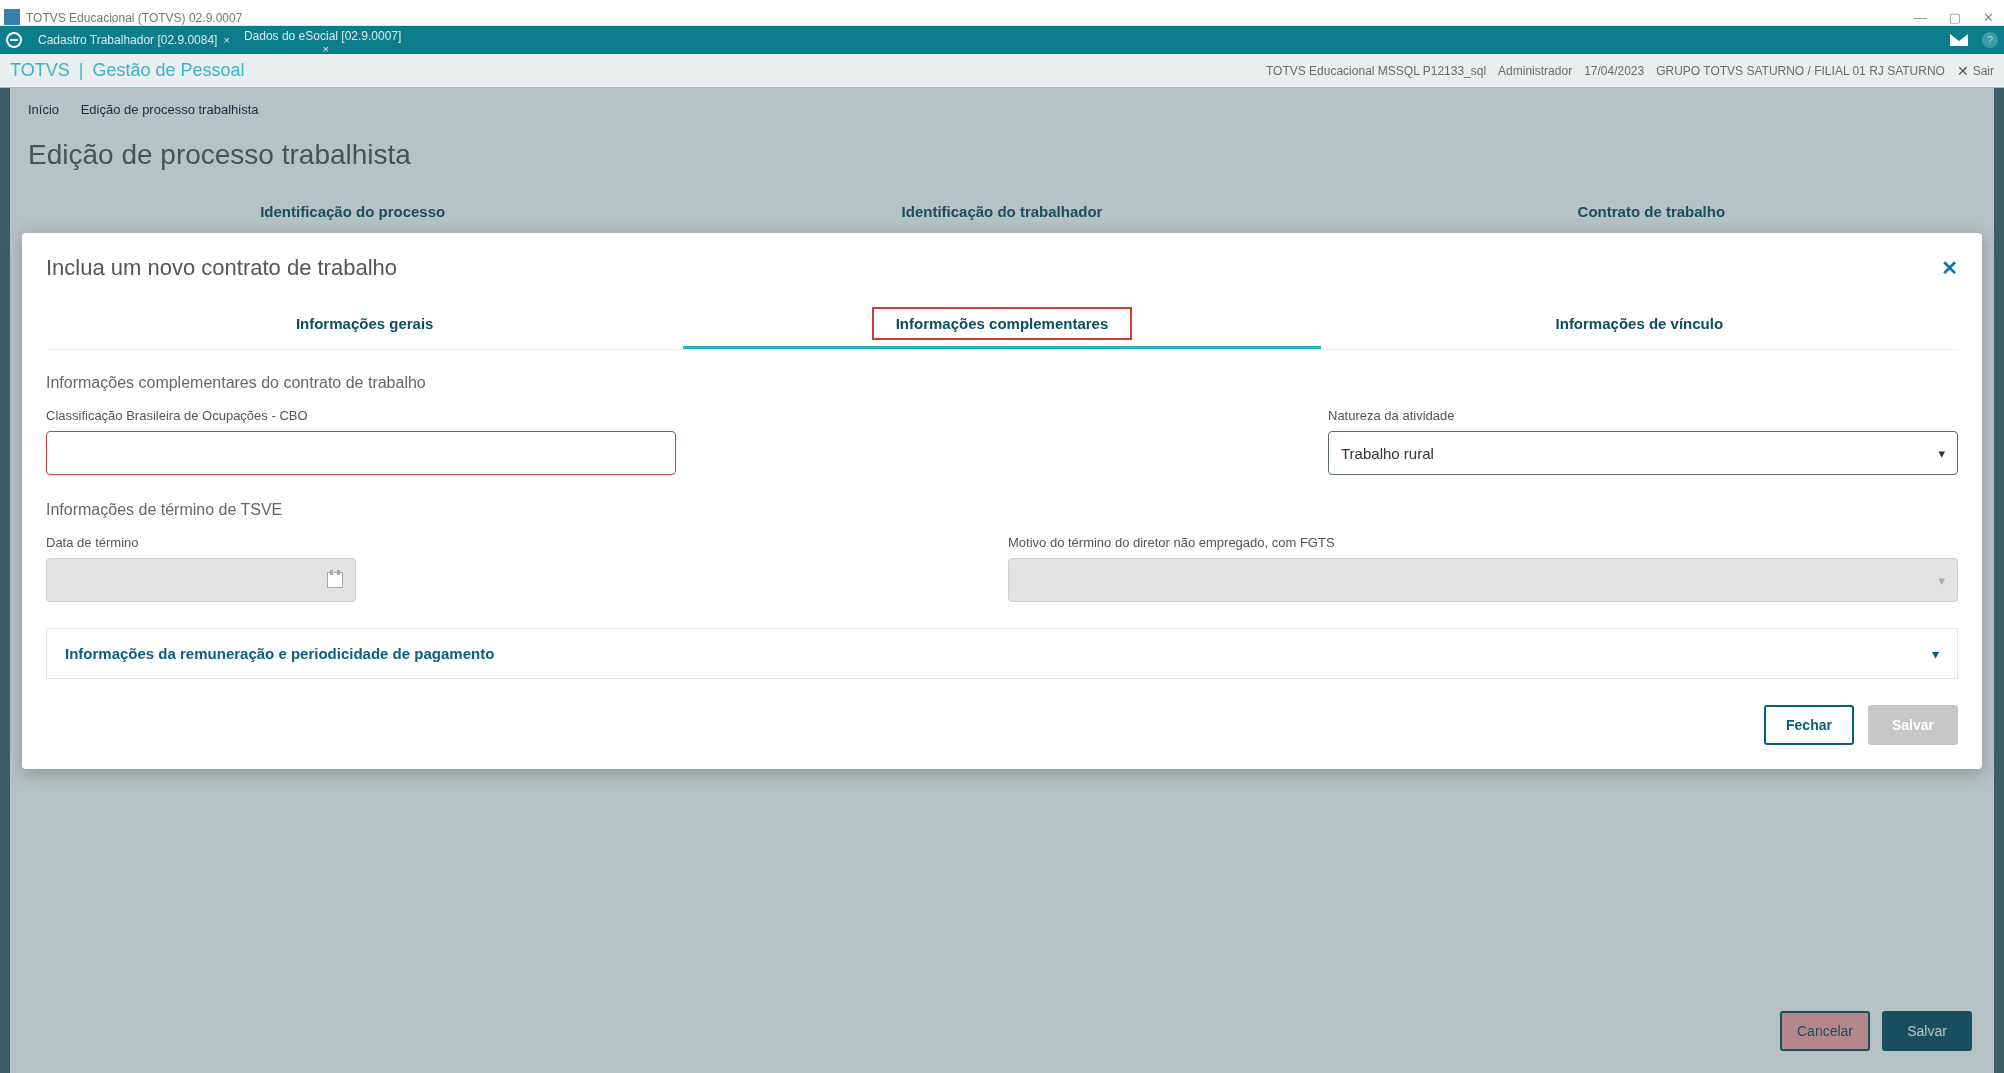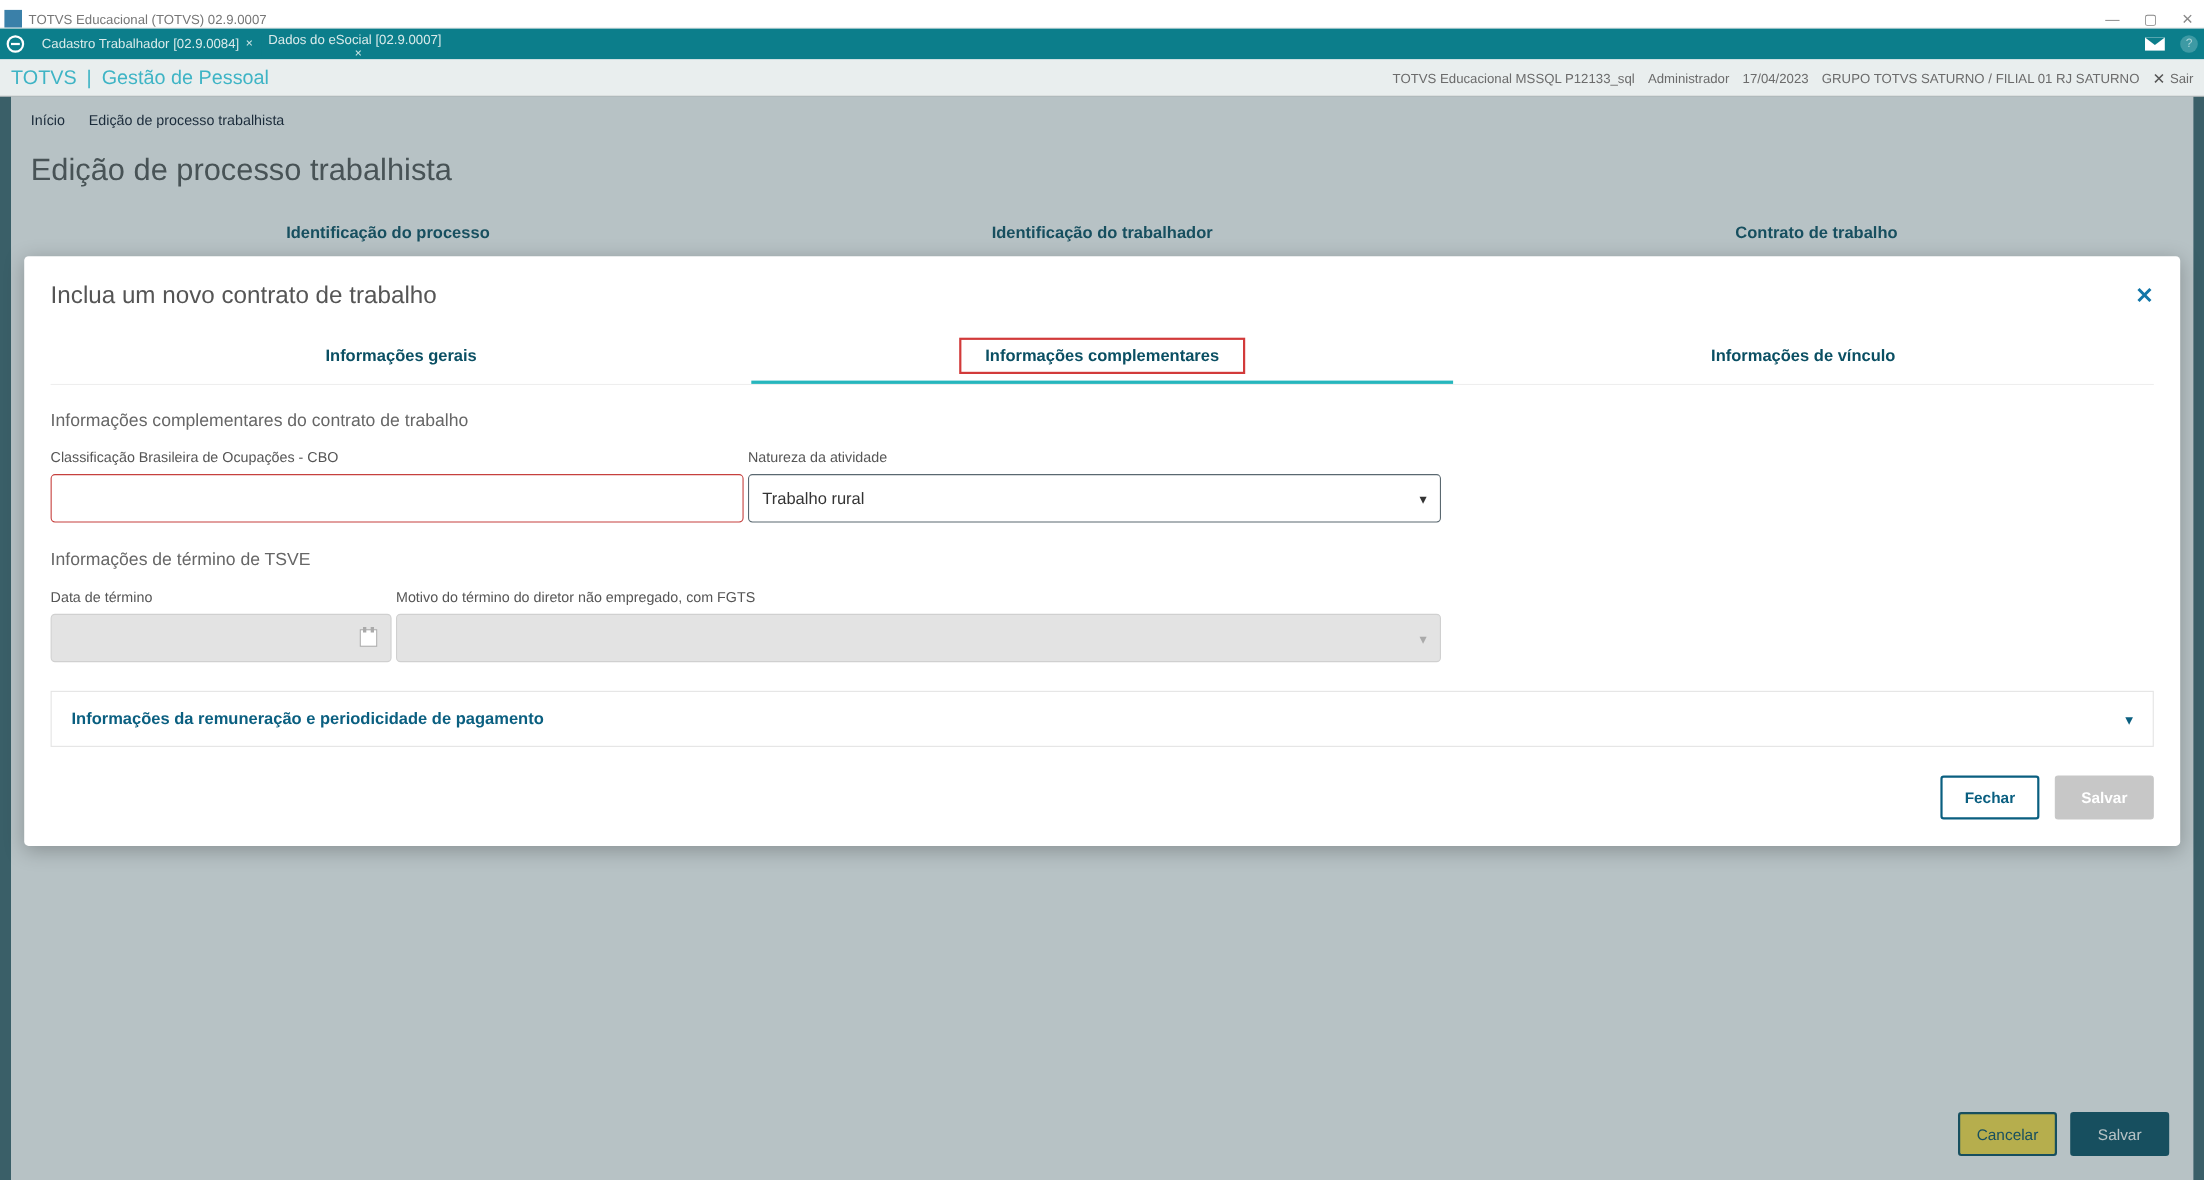--- a/index.html
+++ b/index.html
@@ -116,21 +116,21 @@
   .btn {
     min-width: 90px;
     height: 40px;
     display: inline-flex;
     align-items: center;
     justify-content: center;
     font-size: 14px;
     border-radius: 3px;
     cursor: pointer;
   }
-  .btn-secondary { background: #fde047; color: #0a4f63; border: 2px solid #0a4f63; }
+  .btn-secondary { background: #fca5a5; color: #0a4f63; border: 2px solid #0a4f63; }
   .btn-primary   { background: #0a4f63; color: #ffffff; border: 2px solid #0a4f63; }
 
   
   .overlay-dim {
     position: absolute; inset: 0;
     background: rgba(50,80,88,0.35);
   }
 
   
   .modal {
@@ -179,20 +179,21 @@
   .section-heading {
     font-size: 16px;
     color: #666;
     margin-bottom: 16px;
   }
 
   .form-row {
     display: flex;
     gap: 4px;
     margin-bottom: 26px;
+    justify-content: space-between;
   }
   .form-field { display: flex; flex-direction: column; }
   .form-field label { font-size: 13px; color: #555; margin-bottom: 8px; }
   .input, .select {
     height: 44px;
     border: 1px solid #5a6870;
     border-radius: 4px;
     padding: 0 12px;
     font-size: 15px;
     color: #333;

